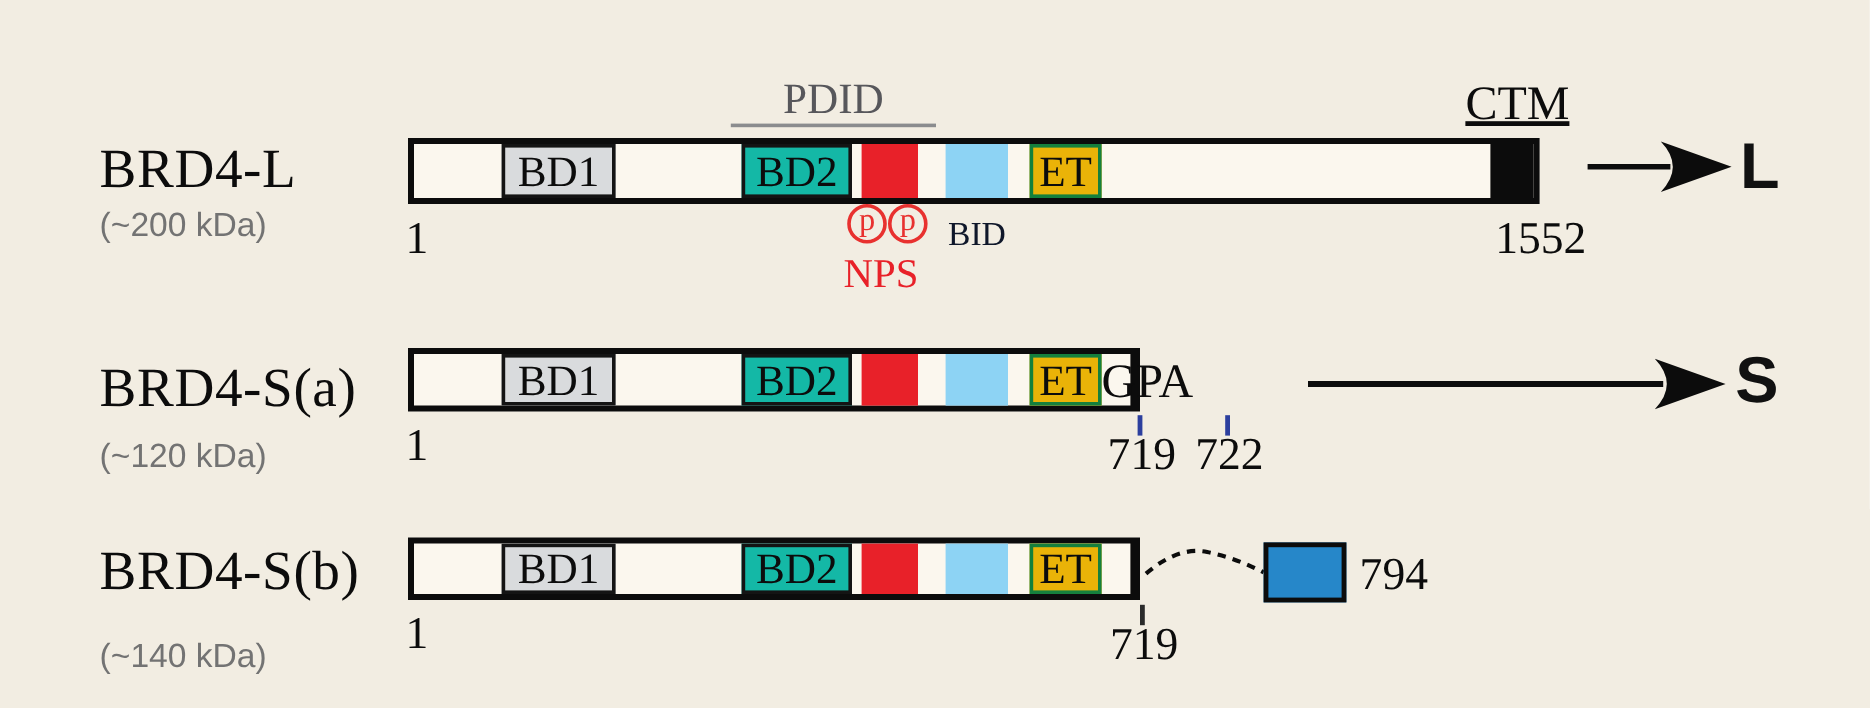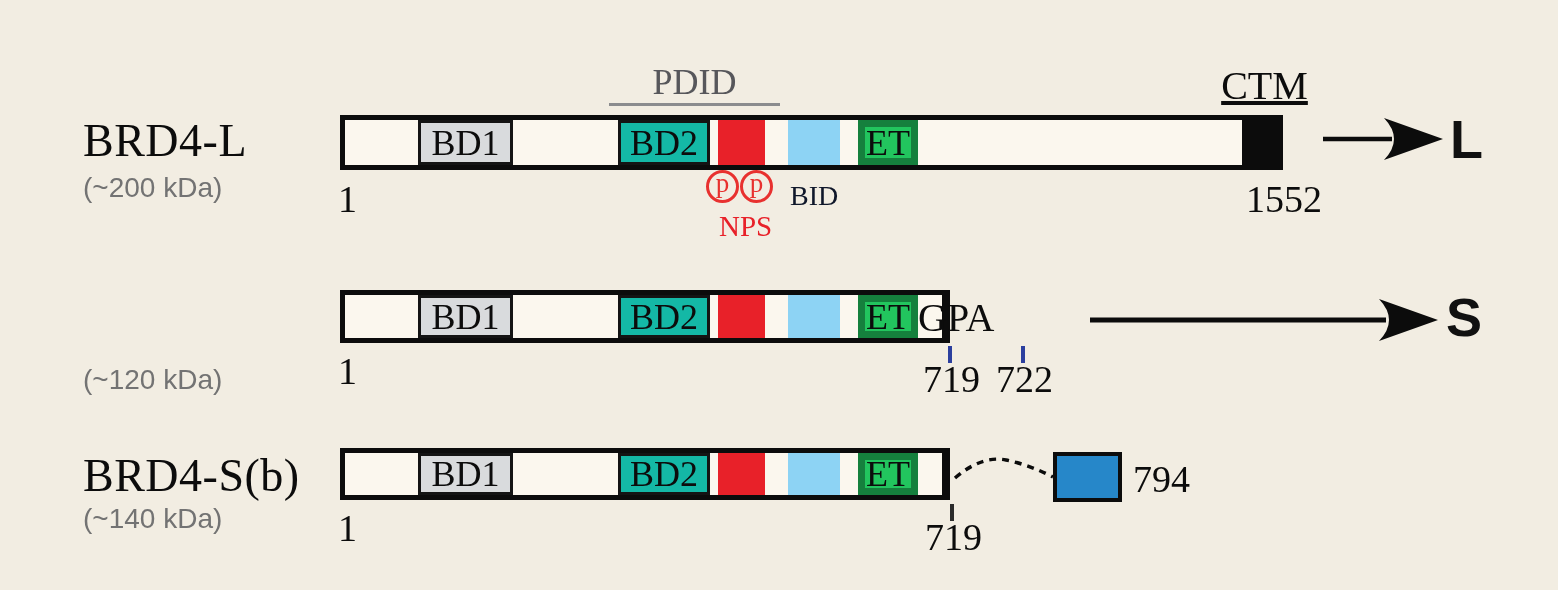--- a/index.html
+++ b/index.html
@@ -21,28 +21,28 @@
   .bar.short{border-right-width:8px;}
   .dom{
     position:absolute;box-sizing:border-box;
     display:flex;align-items:center;justify-content:center;
     font-size:36px;line-height:1;
   }
   .dom.bd1{background:#d9dbdd;border:3px solid #141414;}
   .dom.bd2{background:#14b8a6;border:3px solid #141414;}
   .dom.nps{background:#e82129;}
   .dom.bid{background:#8dd3f4;}
-  .dom.et{background:#22c55e;border:7px solid #15803d;}
+  .dom.et{background:#eab308;border:3px solid #15803d;}
   .dom.ctm{background:#0c0c0c;}
   .num{font-size:38px;line-height:1;}
   .pdid-label{font-size:36px;line-height:1;color:#57575b;text-align:center;}
   .pdid-line{background:#8b8c8e;}
   .ctm-label{font-size:40px;line-height:1;text-align:center;text-decoration:underline;}
   .gpa-label{font-size:40px;line-height:1;}
-  .nps-label{font-size:29px;line-height:1;color:#e82129;margin-left:16px;}
+  .nps-label{font-size:34px;line-height:1;color:#e82129;}
   .bid-label{font-size:28px;line-height:1;color:#0f172a;}
   .pcircle{
     position:absolute;box-sizing:border-box;
     width:33px;height:33px;border:3px solid #e8312f;border-radius:50%;
     color:#e8312f;font-size:27px;line-height:1;
     display:flex;align-items:center;justify-content:center;
     padding-bottom:7px;
     background:transparent;
   }
   .tick{position:absolute;width:4px;height:17px;}
@@ -92,20 +92,21 @@
 
   <div class="abs num" style="left:338px;top:180px">1</div>
   <div class="abs num" style="left:1246px;top:180px">1552</div>
 
   <svg style="left:1320px;top:116px" width="125" height="46" viewBox="0 0 125 46">
     <line x1="3" y1="23" x2="72" y2="23" stroke="#0c0c0c" stroke-width="4.5"></line>
     <path d="M 123,23 L 64,2 Q 84,23 64,44 Z" fill="#0c0c0c"></path>
   </svg>
   <div class="abs arrow-label" style="left:1450px;top:112px">L</div>
 
+  <div class="abs name" style="left:83px;top:300px">BRD4-S(a)</div>
   <div class="abs mass" style="left:83px;top:366px">(~120 kDa)</div>
 
   <div class="bar short" style="left:340px;top:290px;width:610px;height:53px"></div>
   <div class="dom bd1" style="left:418px;top:295px;width:95px;height:43px">
       <span>BD1</span>
     </div>
   <div class="dom bd2" style="left:618px;top:295px;width:92px;height:43px">
       <span>BD2</span>
     </div>
   <div class="dom nps" style="left:718px;top:295px;width:47px;height:43px"></div>
@@ -122,21 +123,21 @@
   <div class="abs num" style="left:923px;top:360px">719</div>
   <div class="abs num" style="left:996px;top:360px">722</div>
 
   <svg style="left:1088px;top:297px" width="352" height="46" viewBox="0 0 352 46">
     <line x1="2" y1="23" x2="298" y2="23" stroke="#0c0c0c" stroke-width="5"></line>
     <path d="M 350,23 L 291,2 Q 311,23 291,44 Z" fill="#0c0c0c"></path>
   </svg>
   <div class="abs arrow-label" style="left:1446px;top:290px">S</div>
 
   <div class="abs name" style="left:83px;top:453px">BRD4-S(b)</div>
-  <div class="abs mass" style="left:83px;top:505px">(~140 kDa)</div>
+  <div class="abs mass" style="left:83px;top:533px">(~140 kDa)</div>
 
   <div class="bar short" style="left:340px;top:448px;width:610px;height:52px"></div>
   <div class="dom bd1" style="left:418px;top:453px;width:95px;height:42px">
       <span>BD1</span>
     </div>
   <div class="dom bd2" style="left:618px;top:453px;width:92px;height:42px">
       <span>BD2</span>
     </div>
   <div class="dom nps" style="left:718px;top:453px;width:47px;height:42px"></div>
   <div class="dom bid" style="left:788px;top:453px;width:52px;height:42px"></div>

